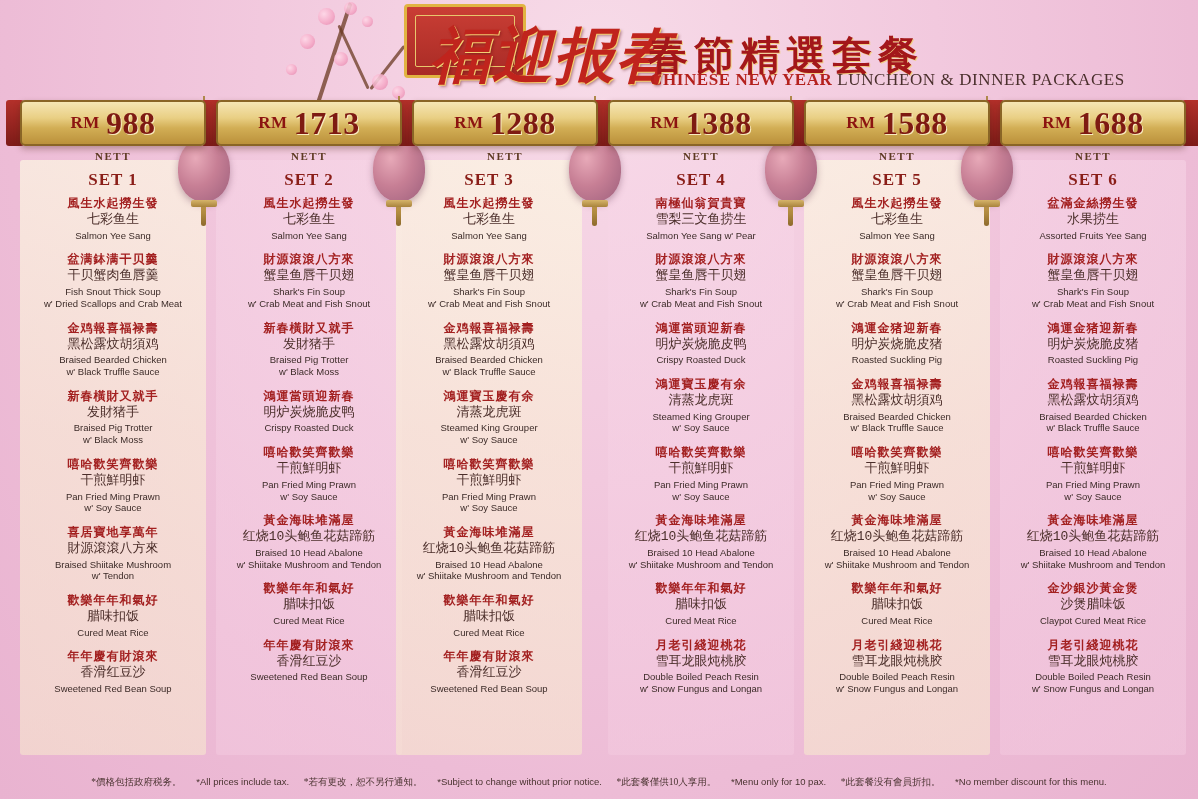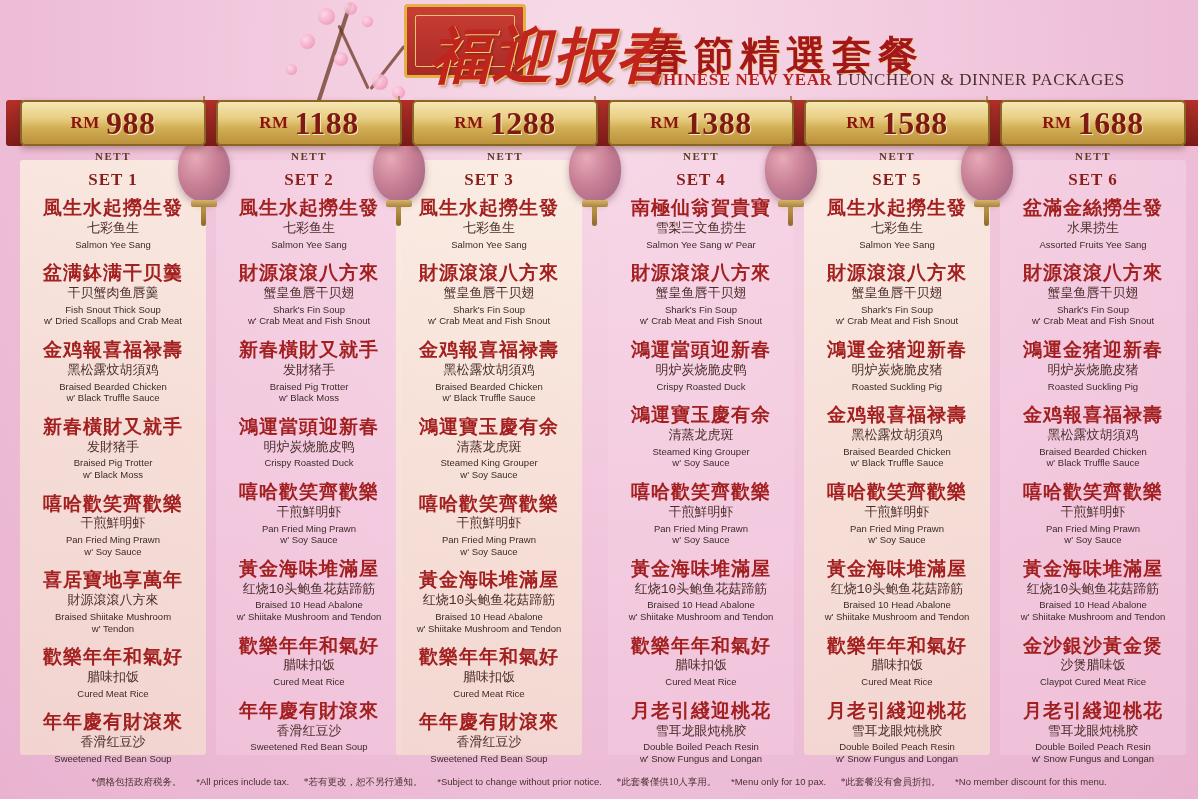--- a/index.html
+++ b/index.html
@@ -137,21 +137,21 @@
 
   .set-label {
     font-family: "Liberation Serif", serif;
     font-size: 17px; font-weight: bold; color: #8a1e18;
     text-align: center; letter-spacing: 1px; margin-bottom: 6px;
   }
 
   .dish { text-align: center; margin-bottom: 11px; padding: 0 4px; }
   .dish .cn {
     font-family: "Liberation Serif", serif;
-    font-size: 19px; font-weight: bold; color: #a32020;
+    font-size: 12px; font-weight: bold; color: #a32020;
     letter-spacing: 1px; line-height: 1.25;
   }
   .dish .cn-sub {
     font-family: Liberation Mono, monospace;
     font-size: 13px; color: #4b2e2a; line-height: 1.3; margin-top: 1px;
   }
   .dish .en {
     font-size: 9.5px; color: #3c2b28; line-height: 1.22; margin-top: 1px;
   }
 
@@ -269,21 +269,21 @@
           <div class="cn">年年慶有財滾來</div>
           <div class="cn-sub">香滑红豆沙</div>
           <div class="en" style="white-space: pre-line;">Sweetened Red Bean Soup</div>
         </div>
       </div>
     </div>
     <div class="banner-wing" style="left: 202px; top: 100px;"></div>
     <div class="banner-wing" style="left: 398px; top: 100px;"></div>
     <div class="banner" style="left: 216px; top: 100px;">
       <span class="rm">RM</span>
-      <span class="amt">1188</span>
+      <span class="amt">1713</span>
     </div>
     <div class="nett" style="left: 216px; top: 150px;">NETT</div>
     <div class="col alt" style="left: 216px;">
       <div class="col-inner">
         <div class="set-label">SET 2</div>
         <div class="dish">
           <div class="cn">風生水起撈生發</div>
           <div class="cn-sub">七彩鱼生</div>
           <div class="en" style="white-space: pre-line;">Salmon Yee Sang</div>
         </div>

